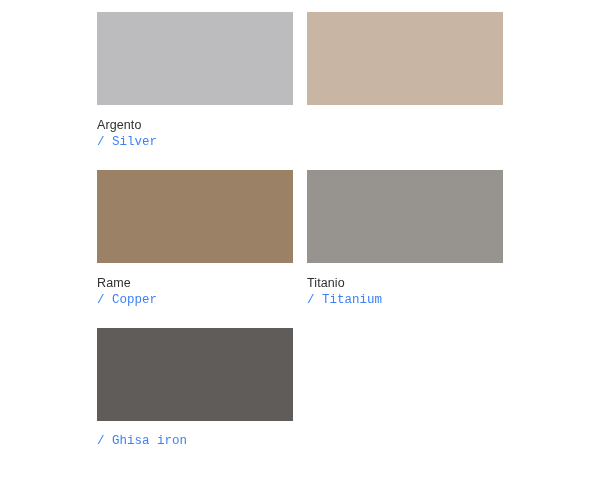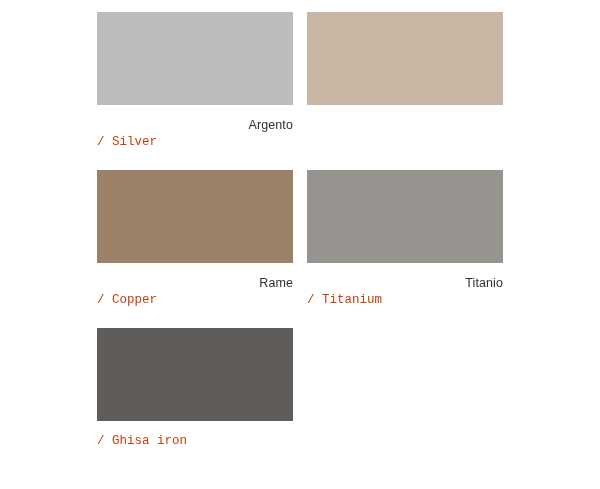--- a/index.html
+++ b/index.html
@@ -46,28 +46,27 @@
     padding-top: 12px;
   }
 
   .swatch-name {
     font-family: "Liberation Sans", sans-serif;
     font-size: 12.5px;
     line-height: 17px;
     color: #2f2f2f;
     letter-spacing: 0.1px;
     white-space: nowrap;
-    text-align: right;
   }
 
   .swatch-translation {
     font-family: "Liberation Mono", monospace;
     font-size: 12.5px;
     line-height: 17px;
-    color: #c2410c;
+    color: #3b82f6;
     letter-spacing: 0px;
     white-space: nowrap;
   }
 </style>
 </head>
 <body style="background: rgb(255, 255, 255);">
 
 <div class="palette">
   <div class="swatch-grid">
 

